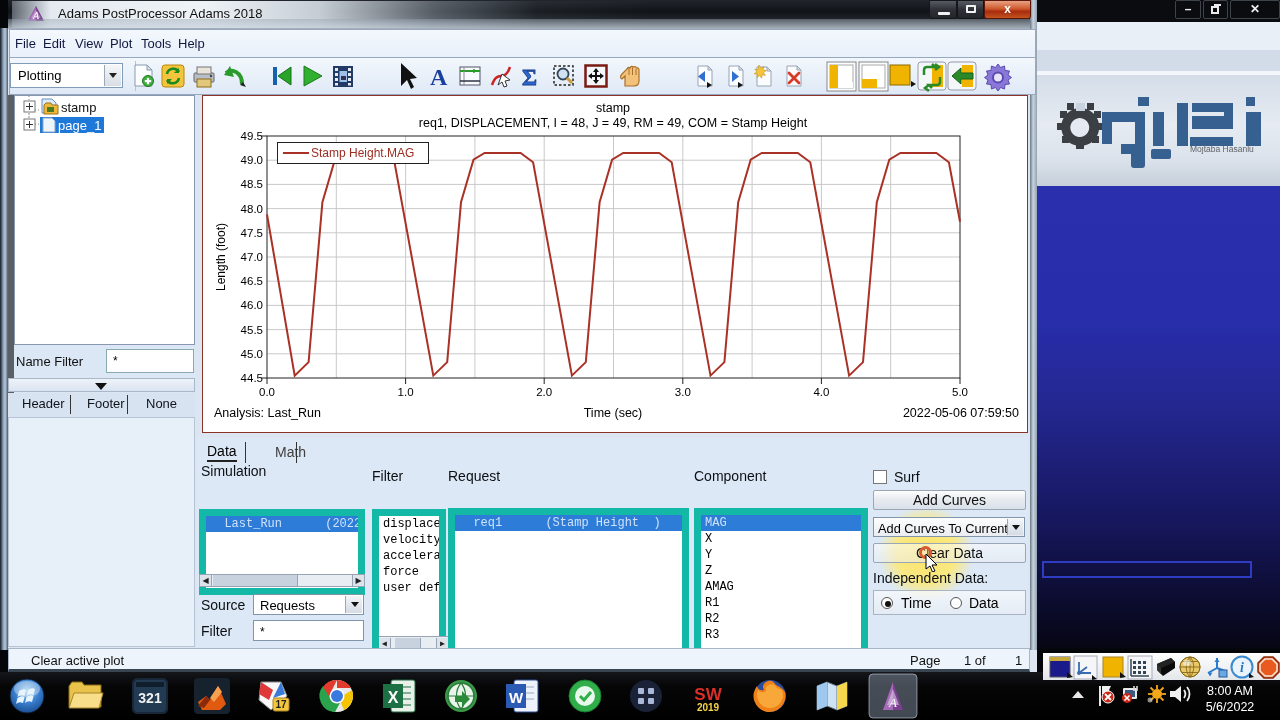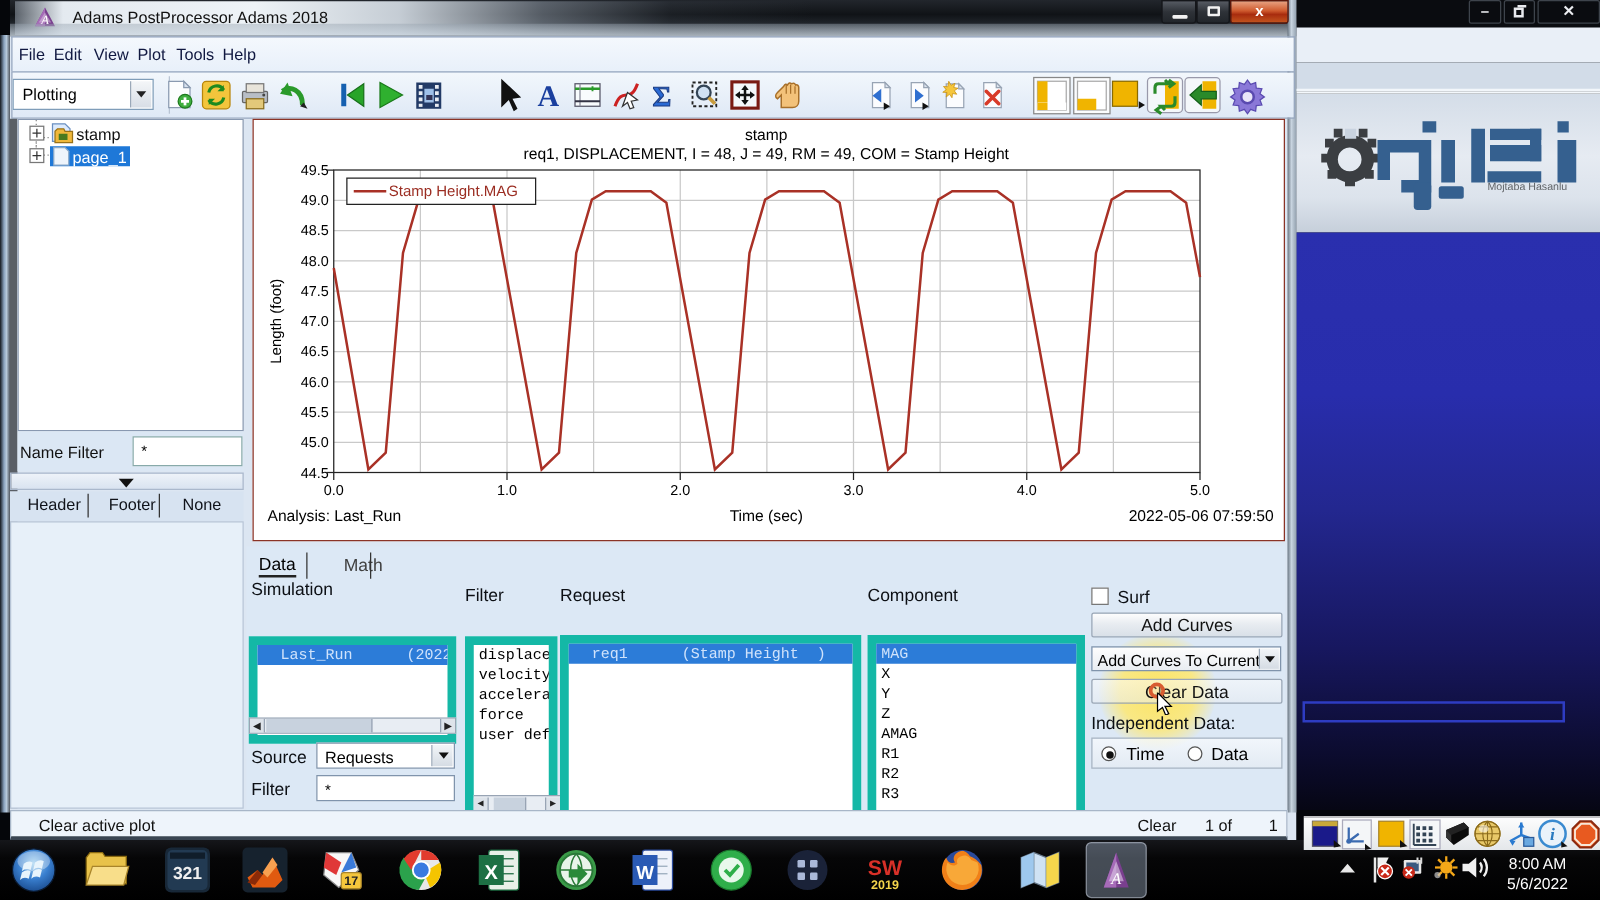--- a/index.html
+++ b/index.html
@@ -479,21 +479,21 @@
     <div class="abs" style="left:676px;top:153px;width:153px;height:25px;background:linear-gradient(rgba(250,252,254,.7),rgba(230,236,243,.7));border:1px solid #a8b4c2;">
       <div class="abs" style="left:7px;top:6px;width:12px;height:12px;border-radius:50%;background:#fff;border:1px solid #555;"></div>
       <div class="abs" style="left:11px;top:10px;width:6px;height:6px;border-radius:50%;background:#111;"></div>
       <span style="position:absolute;left:27px;top:4px;font-size:14px;">Time</span>
       <div class="abs" style="left:76px;top:6px;width:12px;height:12px;border-radius:50%;background:#fff;border:1px solid #555;"></div>
       <span style="position:absolute;left:95px;top:4px;font-size:14px;">Data</span>
     </div>
   </div>
   <div class="abs" id="statusbar">
     <span style="position:absolute;left:22px;top:4px;">Clear active plot</span>
-    <span style="position:absolute;left:901px;top:4px;">Clear</span>
+    <span style="position:absolute;left:901px;top:4px;">Page</span>
     <span style="position:absolute;left:955px;top:4px;">1 of</span>
     <span style="position:absolute;left:1006px;top:4px;">1</span>
   </div>
 
   <div class="abs" id="taskbar">
     <svg width="1280" height="48" viewBox="0 0 1280 48">
 
       <radialGradient id="orb" cx="50%" cy="35%" r="70%">
           <stop offset="0%" stop-color="#9ed0f0"></stop>
           <stop offset="50%" stop-color="#3a80d0"></stop>

